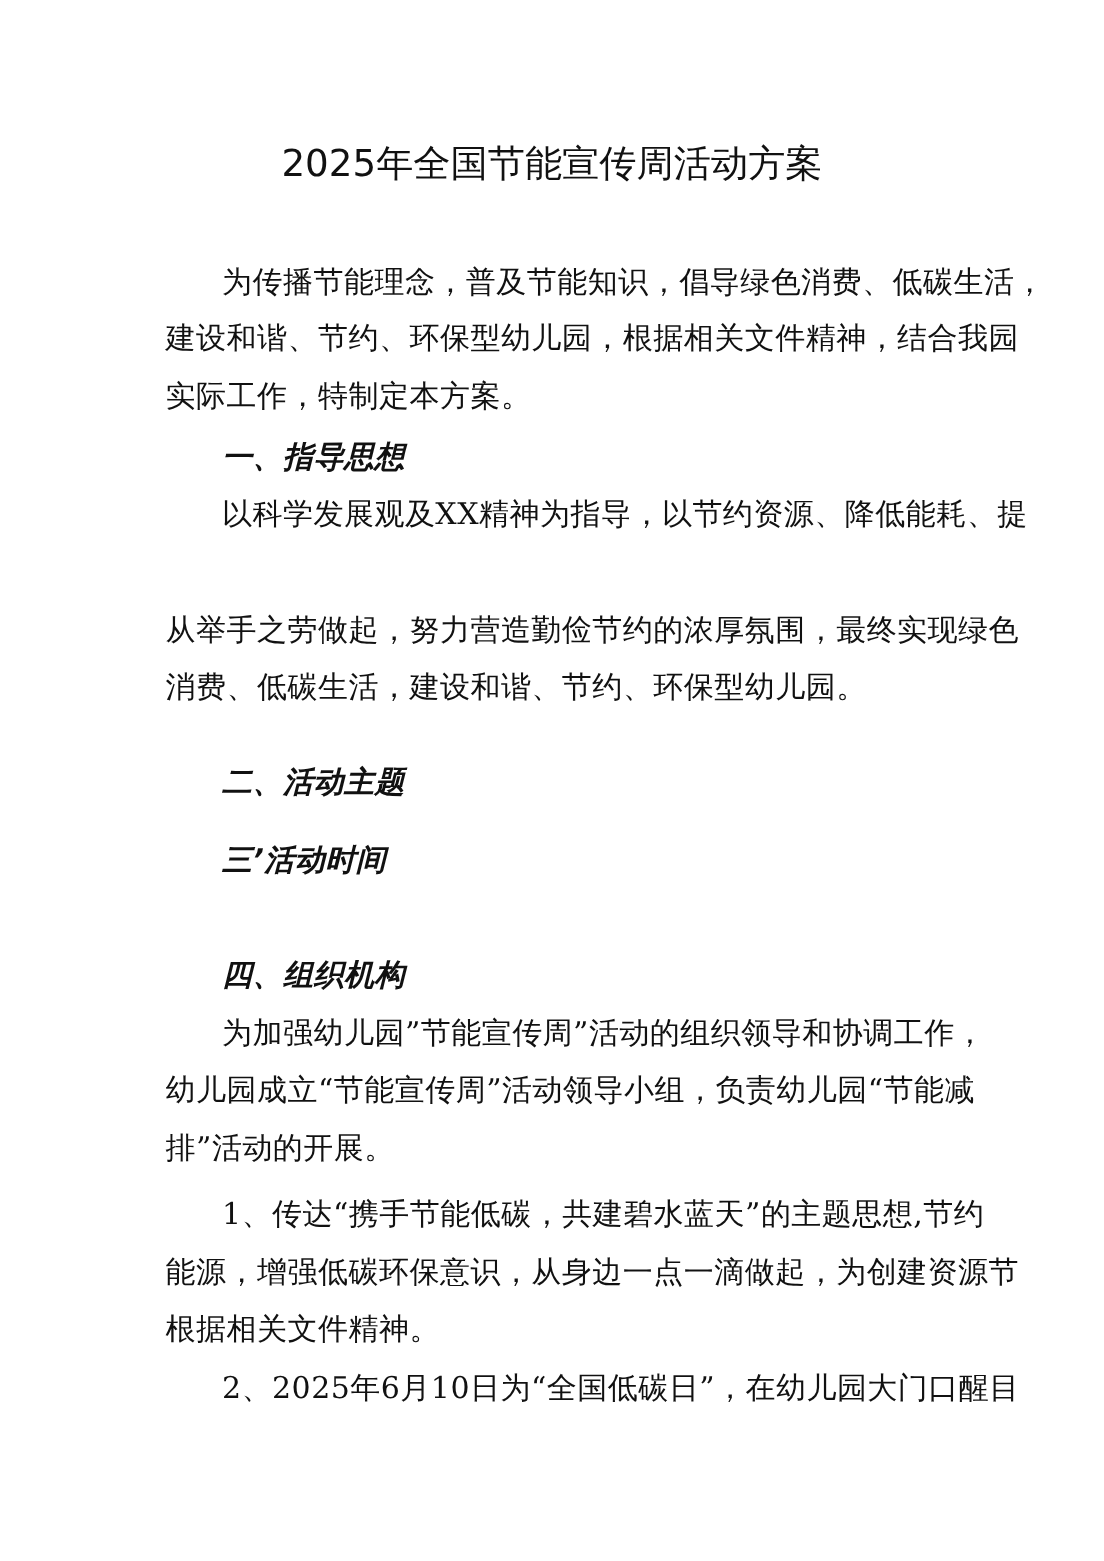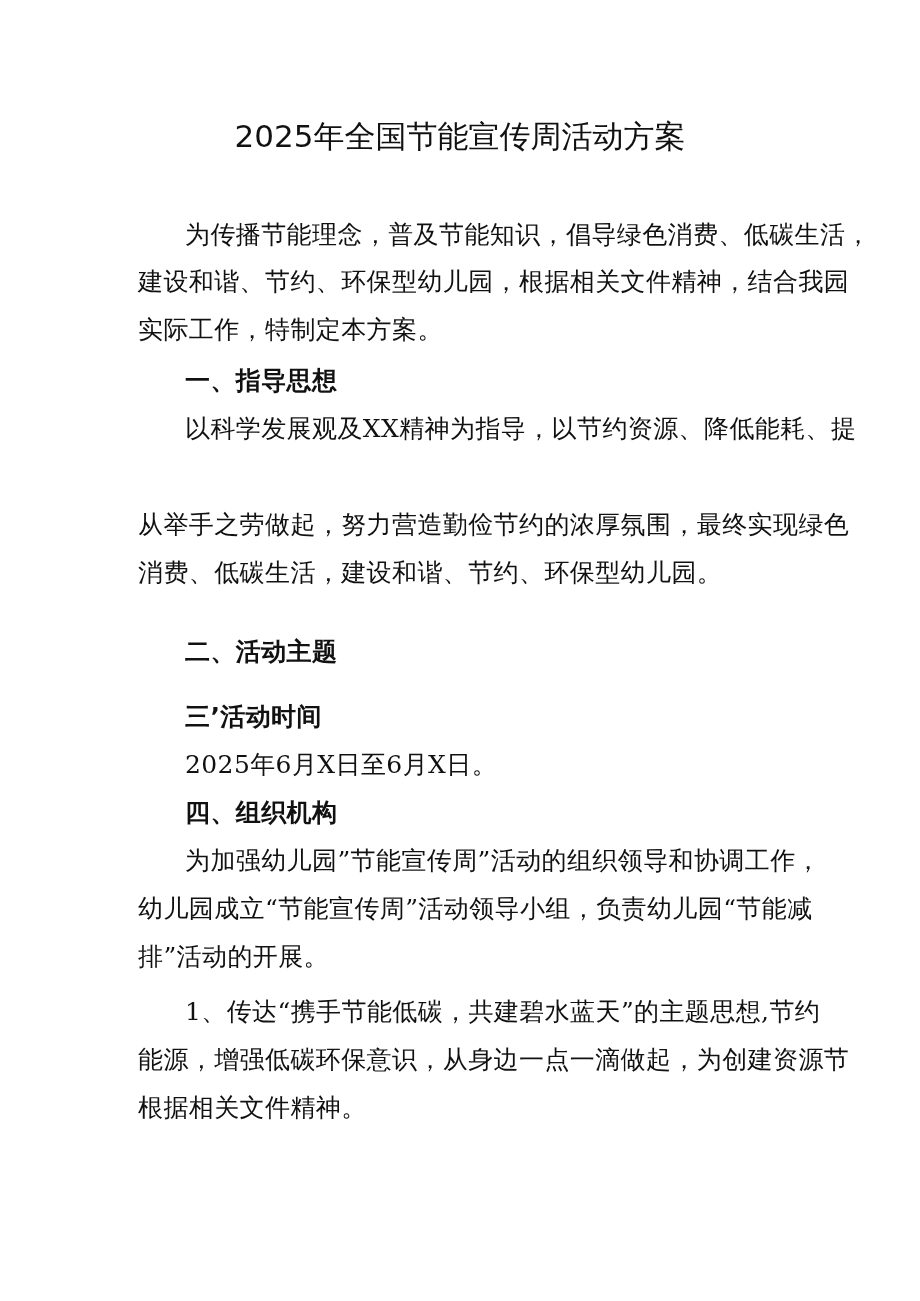--- a/index.html
+++ b/index.html
@@ -6,44 +6,44 @@
   body { width: 920px; height: 1301px; position: relative; overflow: hidden;
          font-family: "DejaVu Serif", "Liberation Serif", serif; color: #111; }
   .page { position: absolute; left: 0; top: 0; width: 744px; height: 1301px; }
   .title { position: absolute; top: 116px; left: 0; width: 920px; text-align: center;
            font-family: "DejaVu Sans", "Liberation Sans", sans-serif; font-size: 31px;
            letter-spacing: 0px; color: #111; }
   .line { position: absolute; left: 138px; width: 660px; font-size: 25px; white-space: nowrap;
           letter-spacing: 0.4px; }
   .indent { left: 185px; }
   .half-indent { left: 175px; }
-  .heading { font-family: "DejaVu Sans", "Liberation Sans", sans-serif; font-weight: bold; }
+  .heading { font-family: "DejaVu Sans", "Liberation Sans", sans-serif; font-weight: bold; font-style: italic; }
 </style>
 </head>
 <body>
 
 <div class="page">
   <div class="title">2025年全国节能宣传周活动方案</div>
 
   <div class="line indent" style="top:218px">为传播节能理念，普及节能知识，倡导绿色消费、低碳生活，</div>
   <div class="line" style="top:265px">建设和谐、节约、环保型幼儿园，根据相关文件精神，结合我园</div>
   <div class="line" style="top:313px">实际工作，特制定本方案。</div>
 
   <div class="line indent heading" style="top:364px">一、指导思想</div>
   <div class="line indent" style="top:412px">以科学发展观及XX精神为指导，以节约资源、降低能耗、提</div>
   <div class="line" style="top:508px">从举手之劳做起，努力营造勤俭节约的浓厚氛围，最终实现绿色</div>
   <div class="line" style="top:556px">消费、低碳生活，建设和谐、节约、环保型幼儿园。</div>
 
   <div class="line indent heading" style="top:635px">二、活动主题</div>
 
   <div class="line indent heading" style="top:700px">三’活动时间</div>
-  <div class="line indent" style="top:748px">2025年6月X日至6月X日。</div>
 
   <div class="line indent heading" style="top:796px">四、组织机构</div>
   <div class="line indent" style="top:844px">为加强幼儿园”节能宣传周”活动的组织领导和协调工作，</div>
   <div class="line" style="top:892px">幼儿园成立“节能宣传周”活动领导小组，负责幼儿园“节能减</div>
   <div class="line" style="top:940px">排”活动的开展。</div>
 
   <div class="line indent" style="top:995px">1、传达“携手节能低碳，共建碧水蓝天”的主题思想,节约</div>
   <div class="line" style="top:1043px">能源，增强低碳环保意识，从身边一点一滴做起，为创建资源节</div>
   <div class="line" style="top:1091px">根据相关文件精神。</div>
 
+  <div class="line indent" style="top:1140px">2、2025年6月10日为“全国低碳日”，在幼儿园大门口醒目</div>
 </div>
 
 </body></html>

